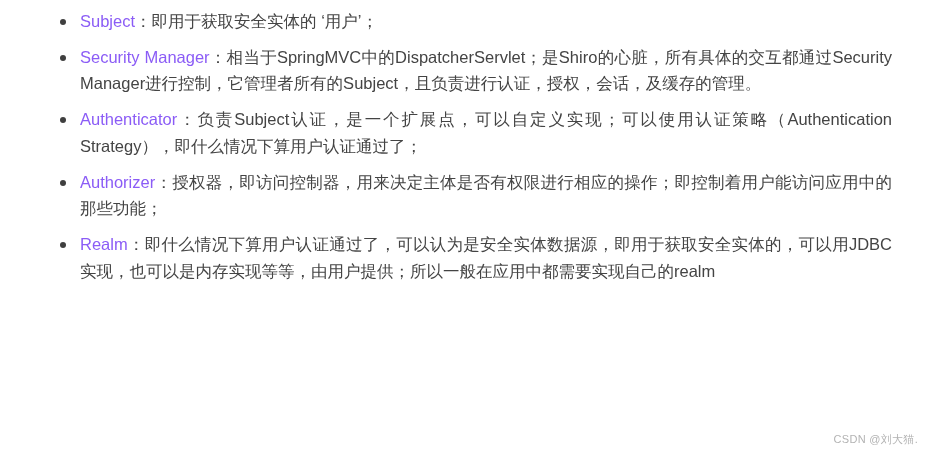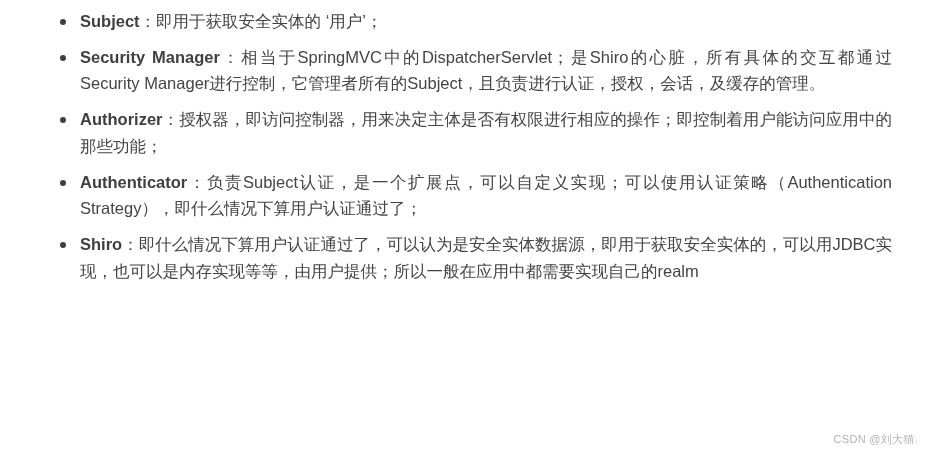--- a/index.html
+++ b/index.html
@@ -39,22 +39,21 @@
     content: "";
     position: absolute;
     left: 4px;
     top: 11px;
     width: 6px;
     height: 6px;
     border-radius: 50%;
     background: #3f3f3f;
   }
   .term {
-    color: #404040;
-    font-weight: bold;
+    color: #8b5cf6;
   }
   .watermark {
     position: absolute;
     right: 14px;
     bottom: 8px;
     font-size: 11px;
     color: #b3b3b3;
     letter-spacing: 0.3px;
     white-space: nowrap;
   }
@@ -64,24 +63,24 @@
 
 <div class="doc">
   <ul class="bullet-list">
     <li>
       <span class="term">Subject</span><span>：即用于获取安全实体的 ‘用户’；</span>
     </li>
     <li>
       <span class="term">Security Manager</span><span>：相当于SpringMVC中的DispatcherServlet；是Shiro的心脏，所有具体的交互都通过Security Manager进行控制，它管理者所有的Subject，且负责进行认证，授权，会话，及缓存的管理。</span>
     </li>
     <li>
+      <span class="term">Authenticator</span><span>：负责Subject认证，是一个扩展点，可以自定义实现；可以使用认证策略（Authentication Strategy），即什么情况下算用户认证通过了；</span>
+    </li>
+    <li>
       <span class="term">Authorizer</span><span>：授权器，即访问控制器，用来决定主体是否有权限进行相应的操作；即控制着用户能访问应用中的那些功能；</span>
     </li>
     <li>
-      <span class="term">Authenticator</span><span>：负责Subject认证，是一个扩展点，可以自定义实现；可以使用认证策略（Authentication Strategy），即什么情况下算用户认证通过了；</span>
-    </li>
-    <li>
-      <span class="term">Shiro</span><span>：即什么情况下算用户认证通过了，可以认为是安全实体数据源，即用于获取安全实体的，可以用JDBC实现，也可以是内存实现等等，由用户提供；所以一般在应用中都需要实现自己的realm</span>
+      <span class="term">Realm</span><span>：即什么情况下算用户认证通过了，可以认为是安全实体数据源，即用于获取安全实体的，可以用JDBC实现，也可以是内存实现等等，由用户提供；所以一般在应用中都需要实现自己的realm</span>
     </li>
   </ul>
 </div>
 
 <div class="watermark">CSDN @刘大猫.</div>
 
 </body></html>

